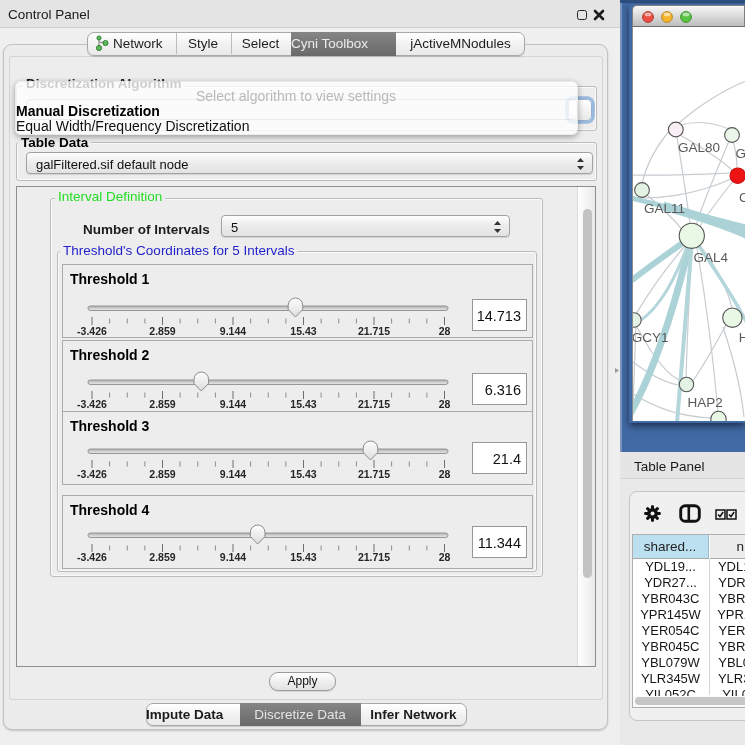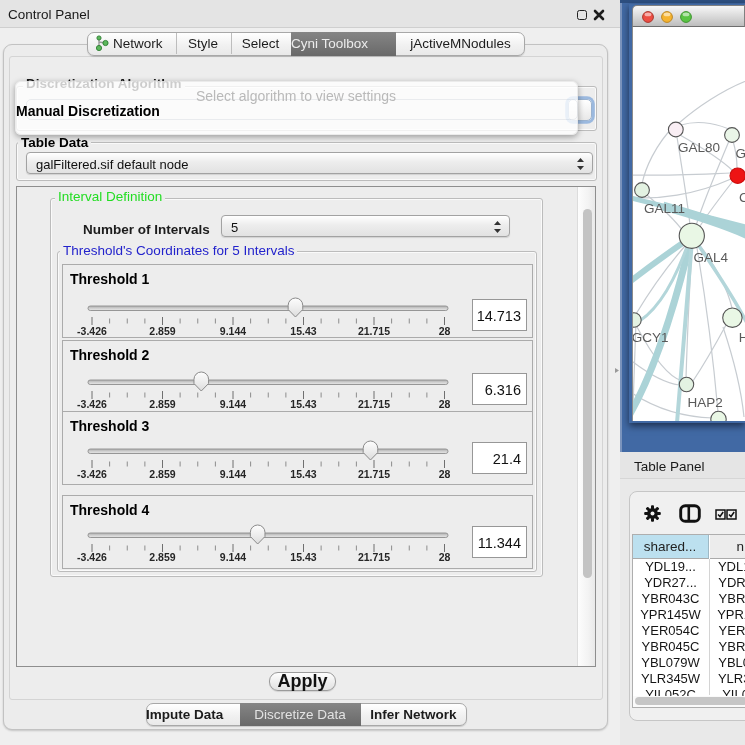--- a/index.html
+++ b/index.html
@@ -215,33 +215,34 @@
         <path d="M 187.37 36.3 A 7.3 7.3 0 0 1 201.97 36.3 L 201.97 40.5 L 194.67 48 L 187.37 40.5 Z" fill="url(#thg)" stroke="#8a8a8a" stroke-width="1"></path>
       </svg>
       <div class="slbl" style="left:7.0px;top:55.5px;">-3.426</div>
       <div class="slbl" style="left:77.5px;top:55.5px;">2.859</div>
       <div class="slbl" style="left:148.0px;top:55.5px;">9.144</div>
       <div class="slbl" style="left:218.5px;top:55.5px;">15.43</div>
       <div class="slbl" style="left:289.0px;top:55.5px;">21.715</div>
       <div class="slbl" style="left:359.5px;top:55.5px;">28</div>
       <div class="vbox" style="top:30px;">11.344</div>
     </div>
-    <div style="position:absolute;left:269px;top:672px;width:67px;height:18.5px;border:1px solid #9b9b9b;border-radius:9px;background:linear-gradient(#fefefe,#ececec 60%,#e2e2e2);text-align:center;font-size:18px;color:#111;line-height:17px;box-shadow:0 1px 1px rgba(0,0,0,0.12);font-weight:bold;">Apply</div>
+    <div style="position:absolute;left:269px;top:672px;width:67px;height:18.5px;border:1px solid #9b9b9b;border-radius:9px;background:linear-gradient(#fefefe,#ececec 60%,#e2e2e2);text-align:center;font-size:12px;color:#111;line-height:17px;box-shadow:0 1px 1px rgba(0,0,0,0.12);">Apply</div>
     <div style="position:absolute;left:146px;top:703px;width:321px;height:22.5px;background:linear-gradient(#ffffff,#f1f1f1 55%,#e9e9e9);border:1px solid #a8a8a8;border-radius:7px;box-shadow:0 1px 1px rgba(0,0,0,0.15);overflow:hidden;"></div>
     <div style="position:absolute;left:240px;top:703px;width:120.5px;height:22.5px;background:linear-gradient(#858585,#696969);"></div>
     <div class="abs t13" style="left:146px;top:707px;width:94px;text-align:left;font-weight:bold;">Impute Data</div>
     <div class="abs t13" style="left:240px;top:707px;width:120px;text-align:center;color:#e3e3e3;">Discretize Data</div>
     <div class="abs t13" style="left:360.5px;top:707px;width:106px;text-align:center;font-weight:bold;">Infer Network</div>
     <svg class="abs" style="left:613.5px;top:367px;" width="6" height="7" viewBox="0 0 6 7">
       <path d="M1 1 L5 3.5 L1 6 Z" fill="#9a9a9a"></path>
     </svg>
     <div style="position:absolute;left:14.5px;top:80.5px;width:563px;height:54.5px;background:rgba(255,255,255,0.78);border-radius:6px;box-shadow:0 2px 6px rgba(0,0,0,0.35);border:1px solid rgba(220,220,220,0.5);"></div>
     <div style="position:absolute;left:26px;top:99px;width:552px;height:21px;border-radius:5px;border:1px solid rgba(150,160,175,0.17);"></div>
     <div style="position:absolute;left:14.5px;top:88px;width:563px;text-align:center;font-size:14px;color:#b9b9b9;">Select algorithm to view settings</div>
     <div style="position:absolute;left:16px;top:102.5px;font-size:14px;font-weight:bold;color:#000;">Manual Discretization</div>
+    <div style="position:absolute;left:16px;top:117.5px;font-size:14px;color:#111;">Equal Width/Frequency Discretization</div>
   </div>
 <div style="position:absolute;left:620px;top:0;width:125px;height:745px;background:#e9e9e9;overflow:hidden;">
     <div style="position:absolute;left:0;top:0;width:125px;height:452px;background:#4169a4;"></div>
     <div style="position:absolute;left:0;top:0;width:125px;height:3px;background:#2d4f80;"></div>
     <div style="position:absolute;left:0;top:3px;width:1.5px;height:449px;background:#7b94bd;"></div>
     <div style="position:absolute;left:9px;top:4px;width:116px;height:419px;box-shadow:0 3px 7px rgba(0,0,10,0.55);"></div>
     <div style="position:absolute;left:11.5px;top:5px;width:113.5px;height:22px;background:linear-gradient(#f7f7f7,#cfcfcf 70%,#bdbdbd);border:1px solid #808080;border-bottom-color:#6e6e6e;border-radius:5px 0 0 0;"></div>
     <svg class="abs" style="left:21.5px;top:10.5px;" width="12" height="12" viewBox="0 0 12 12">
       <circle cx="6" cy="6" r="5.4" fill="#ec4e43" stroke="#a8352c" stroke-width="1"></circle>
       <ellipse cx="6" cy="3.4" rx="3.4" ry="1.9" fill="rgba(255,255,255,0.55)"></ellipse>

